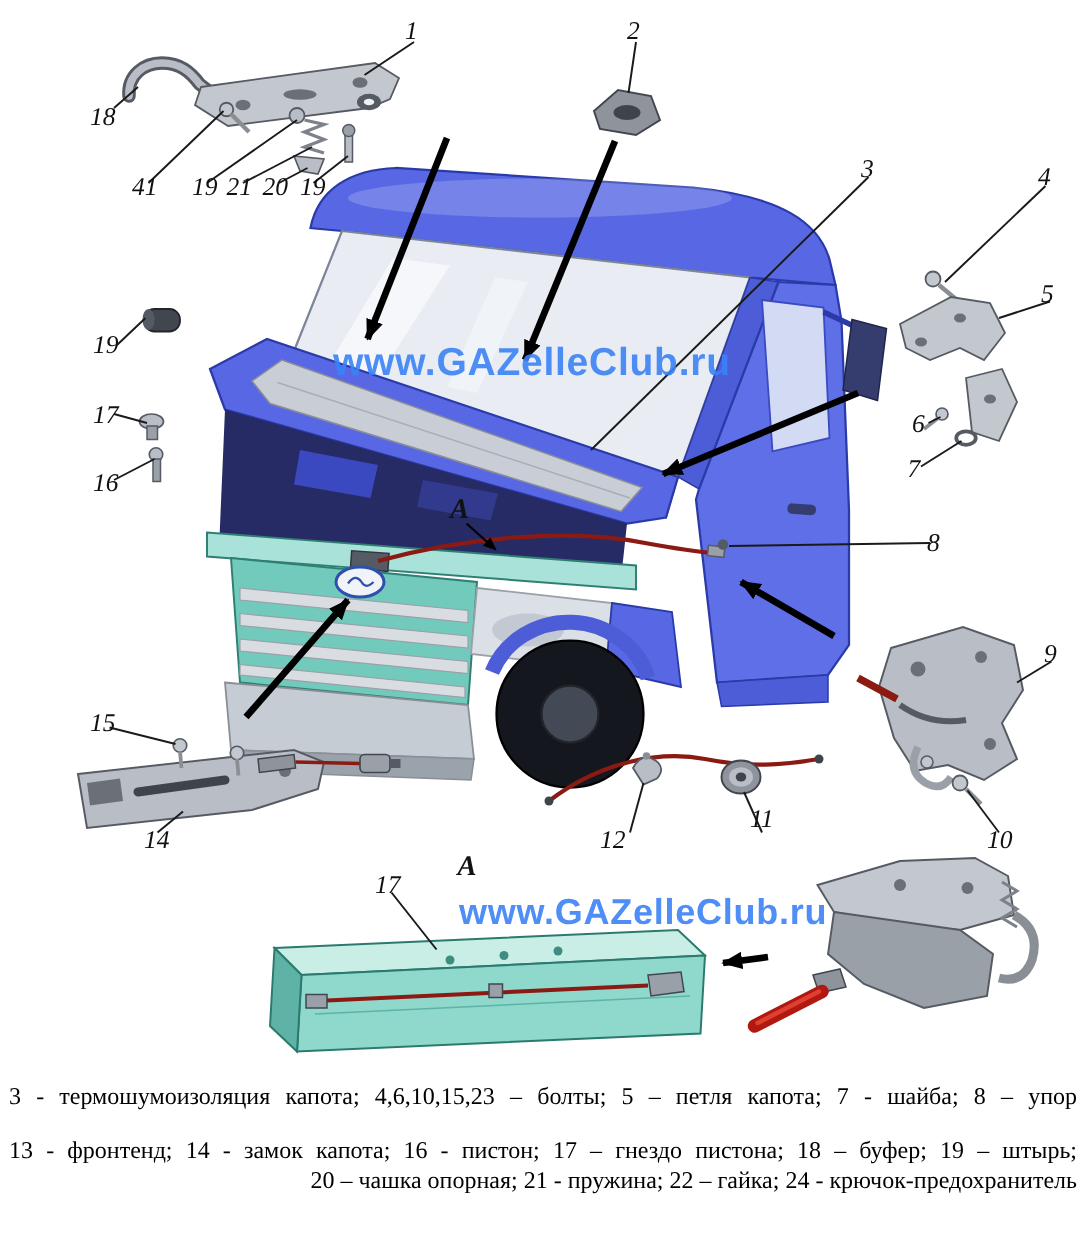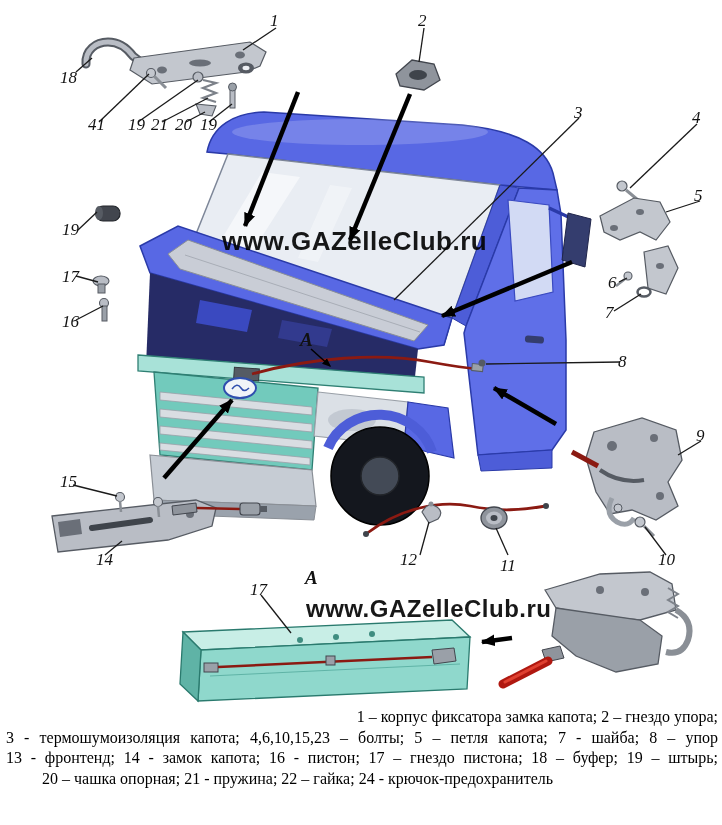--- a/index.html
+++ b/index.html
@@ -10,31 +10,31 @@
   .plabel {
     position:absolute; font-family:"Liberation Serif", serif;
     font-style:italic; font-size:17px; color:#111; line-height:1;
   }
   .vmark {
     position:absolute; font-family:"Liberation Serif", serif;
     font-style:italic; font-size:19px; font-weight:bold; color:#111; line-height:1;
   }
   .wm {
     position:absolute; font-family:"Liberation Sans", sans-serif; font-weight:bold;
-    color:#000000; opacity:0.9; letter-spacing:0.5px; white-space:nowrap;
+    color:#3b82f6; opacity:0.9; letter-spacing:0.5px; white-space:nowrap;
   }
   .wm1 { left:222px; top:226px; font-size:26px; }
   .wm2 { left:306px; top:595px; font-size:24px; }
   .caption {
     position:absolute; left:6px; top:707px; width:712px;
     font-size:16px; line-height:20.5px; color:#000;
   }
   .cap-r { text-align:right; }
-  .cap-j { text-align:justify; text-align-last:justify; }
-  .cap-l { text-align:left;margin-left:36px; }
+  .cap-j { text-align:justify; text-align-last:justify;margin-top:15px; }
+  .cap-l { text-align:right;margin-left:36px; }
 </style>
 </head>
 <body>
 
 <div class="page">
 
   <svg class="art" width="722" height="706" viewBox="0 0 722 706">
     <defs>
       <marker id="ahBig" viewBox="0 0 12 10" refX="11" refY="5" markerWidth="14" markerHeight="12" orient="auto" markerUnits="userSpaceOnUse">
         <path d="M0,0 L12,5 L0,10 Z" fill="#000"></path>
@@ -257,38 +257,37 @@
   <div class="plabel" style="left:270px;top:12px">1</div>
   <div class="plabel" style="left:418px;top:12px">2</div>
   <div class="plabel" style="left:574px;top:104px">3</div>
   <div class="plabel" style="left:692px;top:109px">4</div>
   <div class="plabel" style="left:694px;top:187px">5</div>
   <div class="plabel" style="left:608px;top:274px">6</div>
   <div class="plabel" style="left:605px;top:304px">7</div>
   <div class="plabel" style="left:618px;top:353px">8</div>
   <div class="plabel" style="left:696px;top:427px">9</div>
   <div class="plabel" style="left:658px;top:551px">10</div>
-  <div class="plabel" style="left:500px;top:557px">11</div>
+  <div class="plabel" style="left:500px;top:537px">11</div>
   <div class="plabel" style="left:400px;top:551px">12</div>
   <div class="plabel" style="left:250px;top:581px">17</div>
   <div class="plabel" style="left:96px;top:551px">14</div>
   <div class="plabel" style="left:60px;top:473px">15</div>
   <div class="plabel" style="left:62px;top:313px">16</div>
   <div class="plabel" style="left:62px;top:268px">17</div>
   <div class="plabel" style="left:62px;top:221px">19</div>
   <div class="plabel" style="left:200px;top:116px">19</div>
   <div class="plabel" style="left:175px;top:116px">20</div>
   <div class="plabel" style="left:151px;top:116px">21</div>
   <div class="plabel" style="left:128px;top:116px">19</div>
   <div class="plabel" style="left:88px;top:116px">41</div>
   <div class="plabel" style="left:60px;top:69px">18</div>
 
   <div class="vmark" style="left:300px;top:330px">А</div>
   <div class="vmark" style="left:305px;top:568px">А</div>
 
   <div class="caption">
-    <div class="cap-r">1 – корпус фиксатора замка капота; 2 – гнездо упора;</div>
     <div class="cap-j">3 - термошумоизоляция капота; 4,6,10,15,23 – болты; 5 – петля капота; 7 - шайба; 8 – упор</div>
     <div class="cap-j">13 - фронтенд; 14 - замок капота; 16 - пистон; 17 – гнездо пистона; 18 – буфер; 19 – штырь;</div>
     <div class="cap-l">20 – чашка опорная; 21 - пружина; 22 – гайка; 24 - крючок-предохранитель</div>
   </div>
 
 </div>
 
 </body></html>

